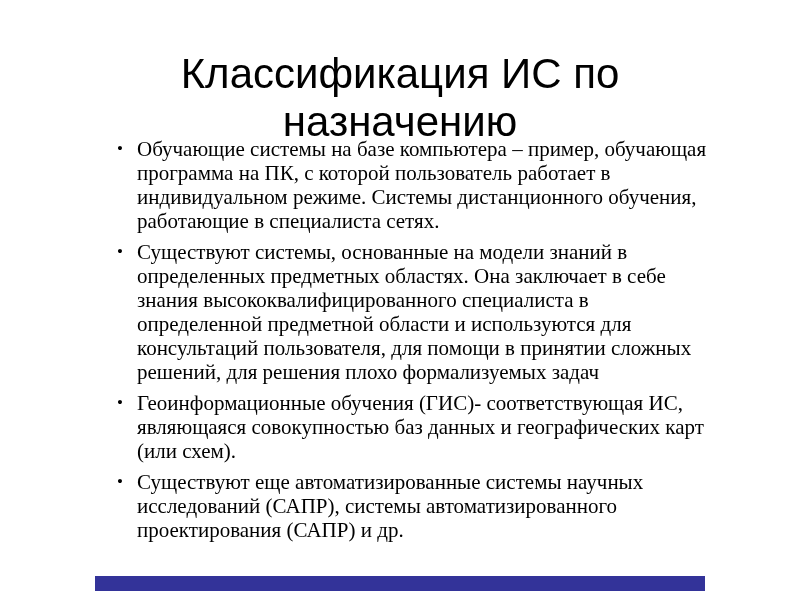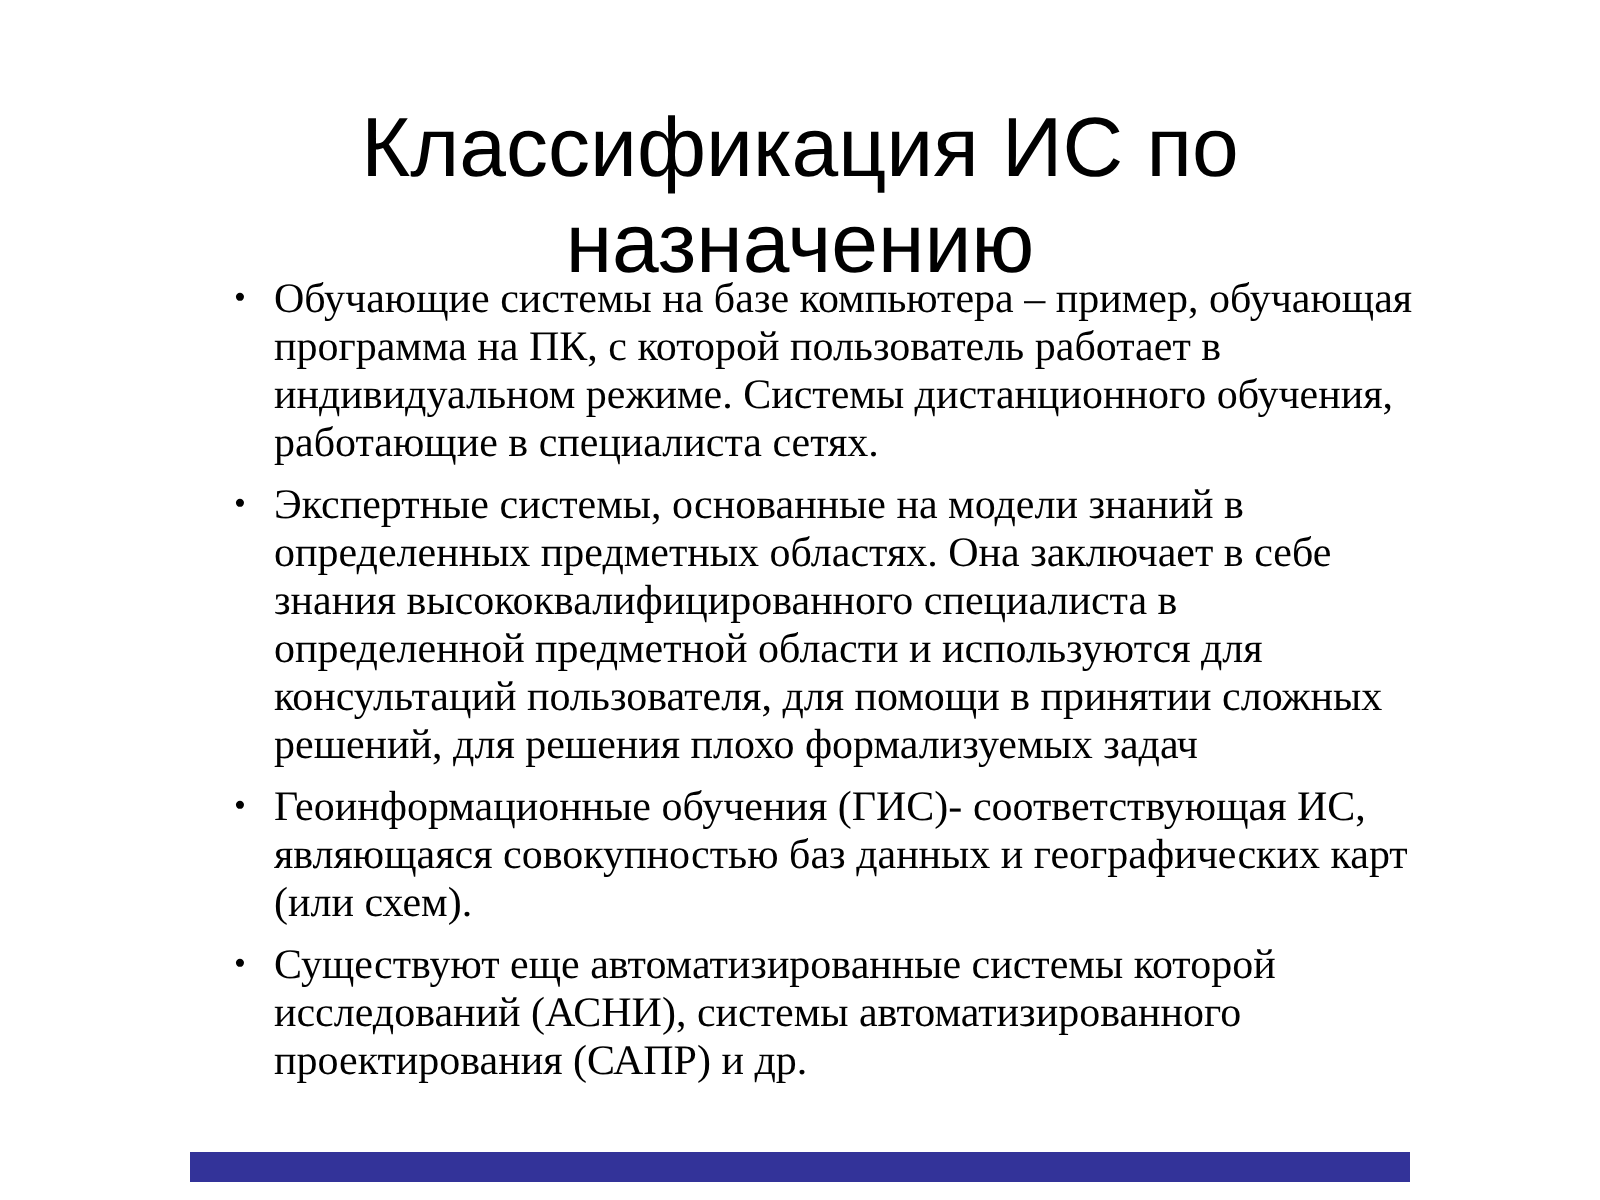--- a/index.html
+++ b/index.html
@@ -76,26 +76,26 @@
   <h1 class="slide-title">Классификация ИС по
 назначению</h1>
 
   <ul class="bullets" id="bullet-list">
       <li>
         <span class="bullet-marker">•</span>
         <span class="bullet-text"><span class="it">Обучающие системы на базе компьютера</span><span> – пример, обучающая программа на ПК, с которой пользователь работает в индивидуальном режиме. </span><span class="it">Системы дистанционного обучения,</span><span> работающие в специалиста сетях.</span></span>
       </li>
       <li>
         <span class="bullet-marker">•</span>
-        <span class="bullet-text"><span class="it">Экспертные системы</span><span>, основанные на модели знаний в определенных предметных областях. Она заключает в себе знания высококвалифицированного специалиста в определенной предметной области и используются для консультаций пользователя, для помощи в принятии сложных решений, для решения плохо формализуемых задач</span></span>
+        <span class="bullet-text"><span class="it">Существуют системы</span><span>, основанные на модели знаний в определенных предметных областях. Она заключает в себе знания высококвалифицированного специалиста в определенной предметной области и используются для консультаций пользователя, для помощи в принятии сложных решений, для решения плохо формализуемых задач</span></span>
       </li>
       <li>
         <span class="bullet-marker">•</span>
         <span class="bullet-text"><span class="it">Геоинформационные обучения (ГИС)-</span><span> соответствующая ИС, являющаяся совокупностью баз данных и географических карт (или схем).</span></span>
       </li>
       <li>
         <span class="bullet-marker">•</span>
-        <span class="bullet-text"><span>Существуют еще автоматизированные системы которой исследований (АСНИ), системы автоматизированного проектирования (САПР) и др.</span></span>
+        <span class="bullet-text"><span>Существуют еще автоматизированные системы научных исследований (САПР), системы автоматизированного проектирования (САПР) и др.</span></span>
       </li>
     </ul>
 
   <div class="footer-bar" style="background: rgb(51, 51, 153);"></div>
 </div>
 
 </body></html>

